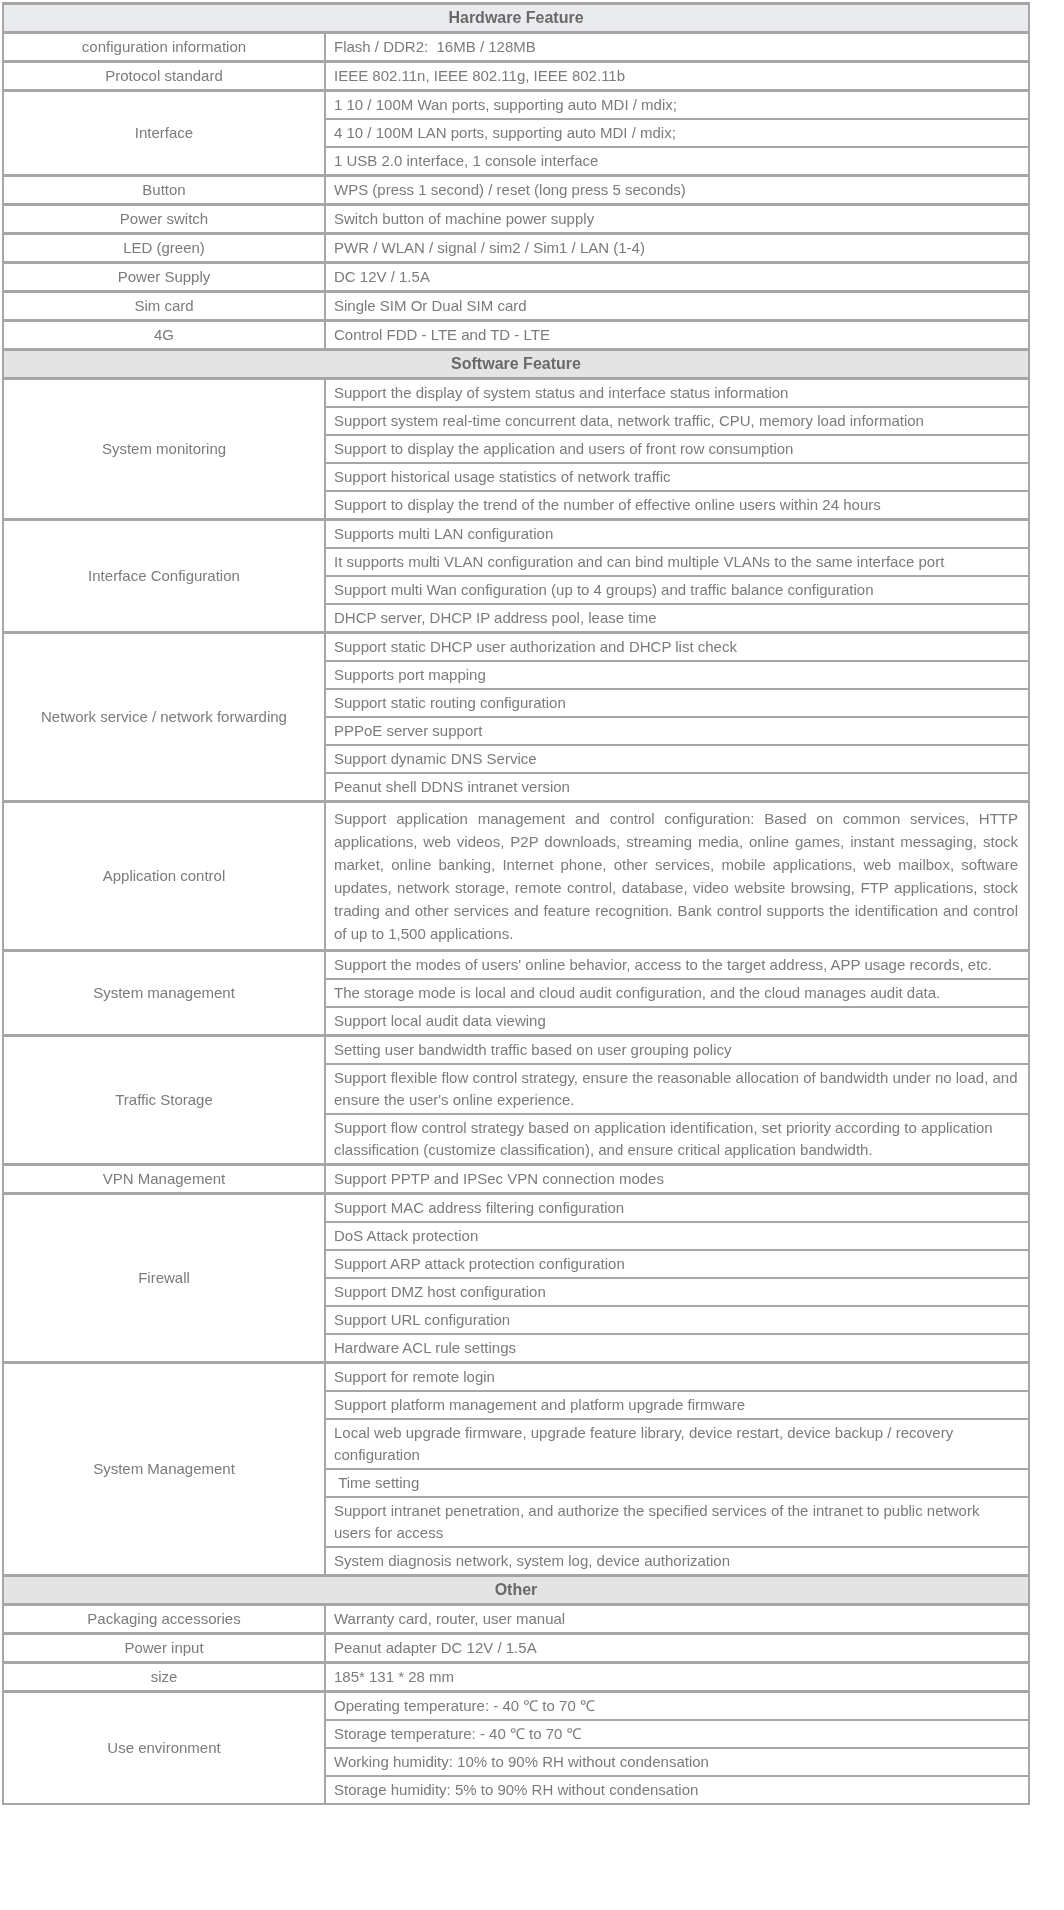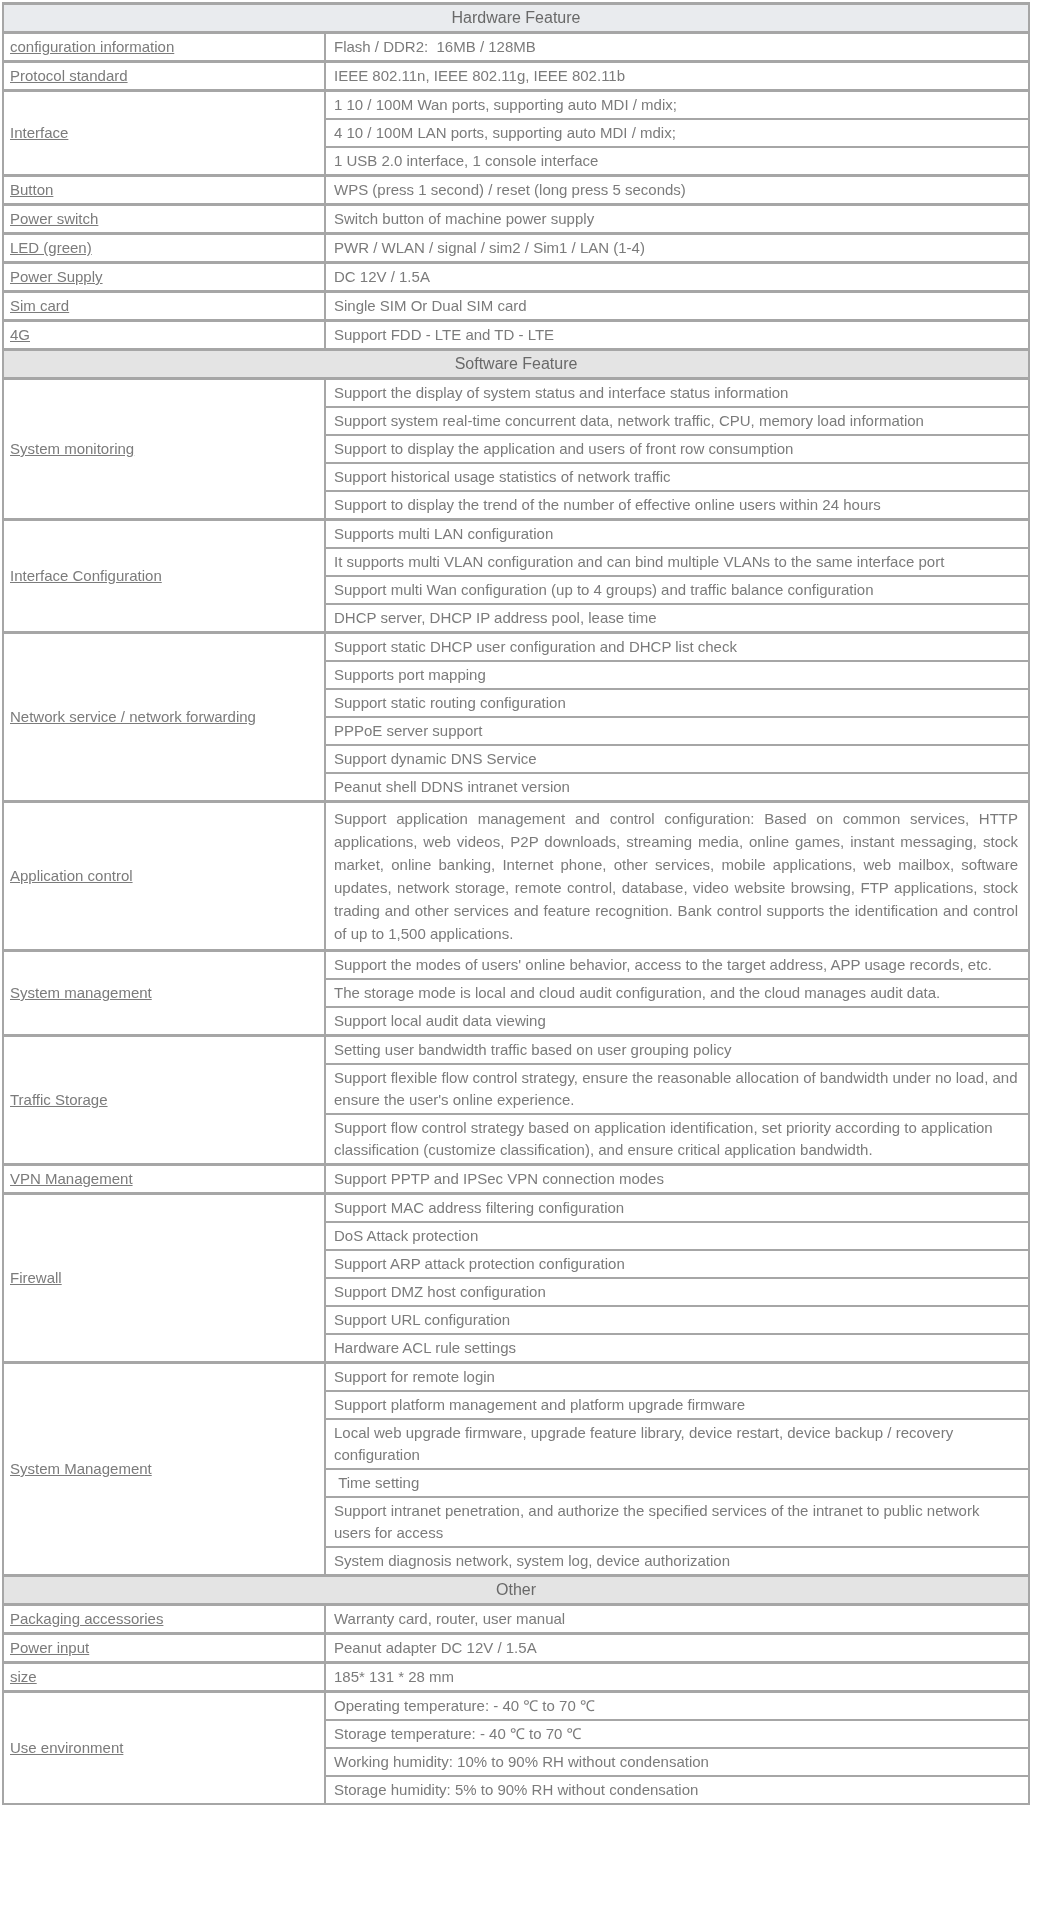--- a/index.html
+++ b/index.html
@@ -28,40 +28,39 @@
     color: var(--text);
     font-size: 15px;
   }
   col.c-label { width: 322px; }
   col.c-value { width: 704px; }
   td {
     border: 2px solid var(--border);
     vertical-align: middle;
   }
   td.label {
-    text-align: left;
+    text-align: center;
     padding: 2px 6px;
     line-height: 20px;
-    text-decoration: underline;
   }
   td.value {
     text-align: left;
     padding: 2px 10px 2px 8px;
     line-height: 22px;
   }
   td.value.just {
     text-align: justify;
     line-height: 23px;
     padding: 4px 10px 4px 8px;
   }
   tr.gs > td { border-top-width: 3px; }
   td.section {
     background: var(--header-bg);
     color: var(--header-text);
-    font-weight: normal;
+    font-weight: bold;
     font-size: 16px;
     text-align: center;
     height: 29px;
     padding: 2px 6px;
     border-top-width: 3px;
     border-bottom-width: 3px;
   }
   td.section.hw { background: var(--header-bg-hw); }
 </style>
 </head>
@@ -110,21 +109,21 @@
     <tr class="gs">
       <td class="label">Power Supply</td>
       <td class="value">DC 12V / 1.5A</td>
     </tr>
     <tr class="gs">
       <td class="label">Sim card</td>
       <td class="value">Single SIM Or Dual SIM card</td>
     </tr>
     <tr class="gs">
       <td class="label">4G</td>
-      <td class="value">Support FDD - LTE and TD - LTE</td>
+      <td class="value">Control FDD - LTE and TD - LTE</td>
     </tr>
   </tbody>
 
   <tbody>
     <tr class="gs">
       <td colspan="2" class="section">Software Feature</td>
     </tr>
     <tr class="gs">
       <td class="label" rowspan="5">System monitoring</td>
       <td class="value">Support the display of system status and interface status information</td>
@@ -149,21 +148,21 @@
         <td class="value">It supports multi VLAN configuration and can bind multiple VLANs to the same interface port</td>
       </tr>
     <tr>
         <td class="value">Support multi Wan configuration (up to 4 groups) and traffic balance configuration</td>
       </tr>
     <tr>
         <td class="value">DHCP server, DHCP IP address pool, lease time</td>
       </tr>
     <tr class="gs">
       <td class="label" rowspan="6">Network service / network forwarding</td>
-      <td class="value">Support static DHCP user configuration and DHCP list check</td>
+      <td class="value">Support static DHCP user authorization and DHCP list check</td>
     </tr>
     <tr>
         <td class="value">Supports port mapping</td>
       </tr>
     <tr>
         <td class="value">Support static routing configuration</td>
       </tr>
     <tr>
         <td class="value">PPPoE server support</td>
       </tr>

